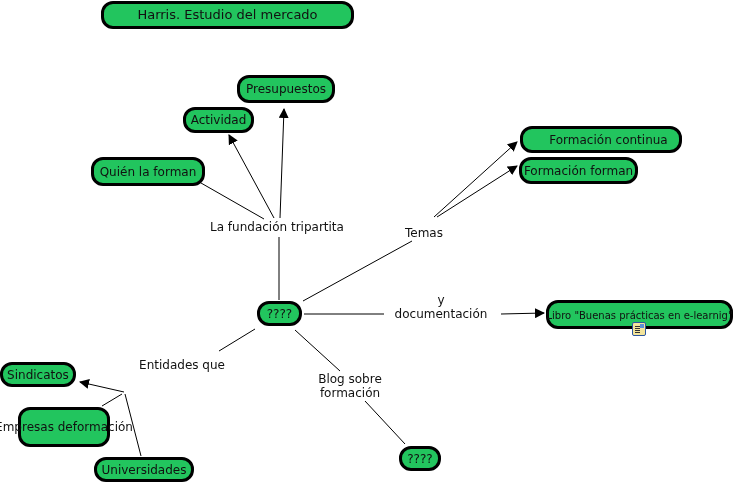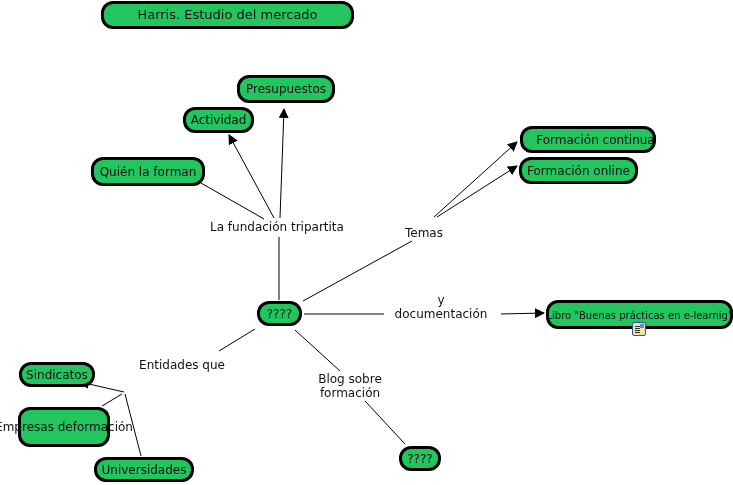--- a/index.html
+++ b/index.html
@@ -52,22 +52,22 @@
 </svg>
 
 <div class="node" style="left:101px;top:1px;width:253px;height:28px;font-size:13px;">Harris. Estudio del mercado</div>
 
 <div class="node" style="left:237px;top:75px;width:98px;height:28px;">Presupuestos</div>
 <div class="node" style="left:183px;top:107px;width:71px;height:26px;">Actividad</div>
 <div class="node" style="left:91px;top:139px;width:114px;height:29px;margin-top:18px;">Quién la forman</div>
 
 <div class="label" style="left:210px;top:220px;">La fundación tripartita</div>
 
-<div class="node" style="left:520px;top:126px;width:136px;height:27px;padding-left:15px;">Formación continua</div>
-<div class="node" style="left:519px;top:157px;width:119px;height:27px;">Formación online</div>
+<div class="node" style="left:520px;top:126px;width:162px;height:27px;padding-left:15px;">Formación continua</div>
+<div class="node" style="left:519px;top:157px;width:119px;height:27px;">Formación forman</div>
 
 <div class="label" style="left:405px;top:226px;text-align:right;">Temas</div>
 
 <div class="node" style="left:257px;top:301px;width:45px;height:25px;">????</div>
 
 <div class="label" style="left:386px;top:293px;width:110px;">
   <div>y</div>
   <div>documentación</div>
 </div>
 
@@ -76,20 +76,20 @@
 
 <div class="label" style="left:126px;top:358px;width:112px;">
   <div>Entidades que</div>
 </div>
 
 <div class="label" style="left:313px;top:372px;width:74px;">
   <div>Blog sobre</div>
   <div>formación</div>
 </div>
 
-<div class="node" style="left:19px;top:362px;width:76px;height:25px;">Sindicatos</div>
+<div class="node" style="left:0;top:362px;width:76px;height:25px;">Sindicatos</div>
 <div class="node" style="left:18px;top:407px;width:92px;height:40px;flex-direction:row;">
   <div>Empresas de</div>
   <div>formación</div>
 </div>
 <div class="node" style="left:94px;top:457px;width:100px;height:25px;">Universidades</div>
 
 <div class="node" style="left:399px;top:446px;width:42px;height:25px;">????</div>
 
 </body></html>

